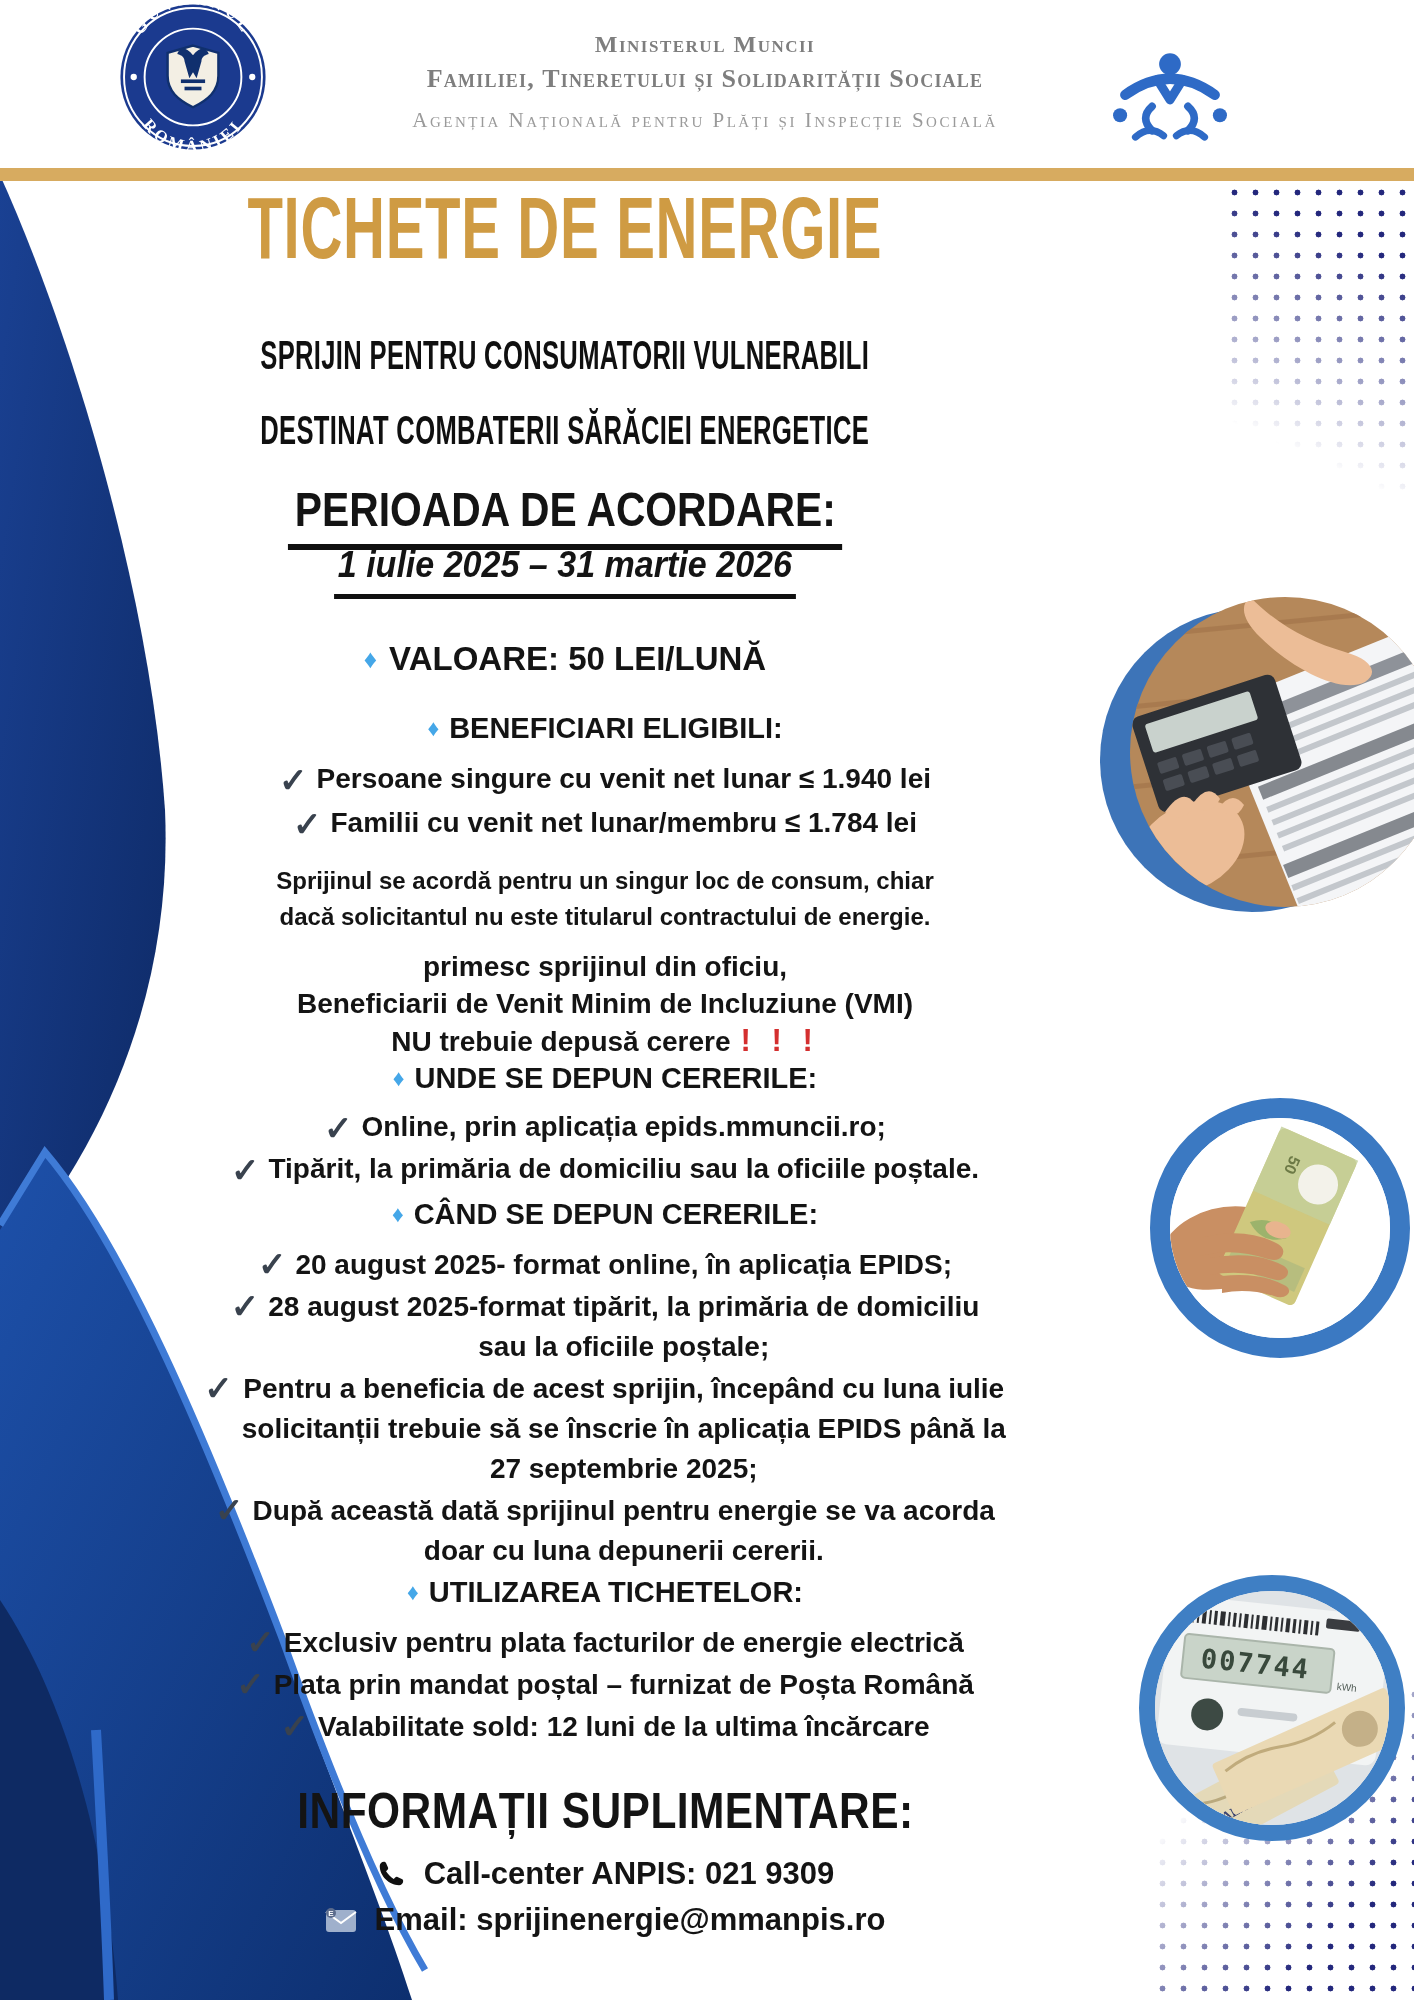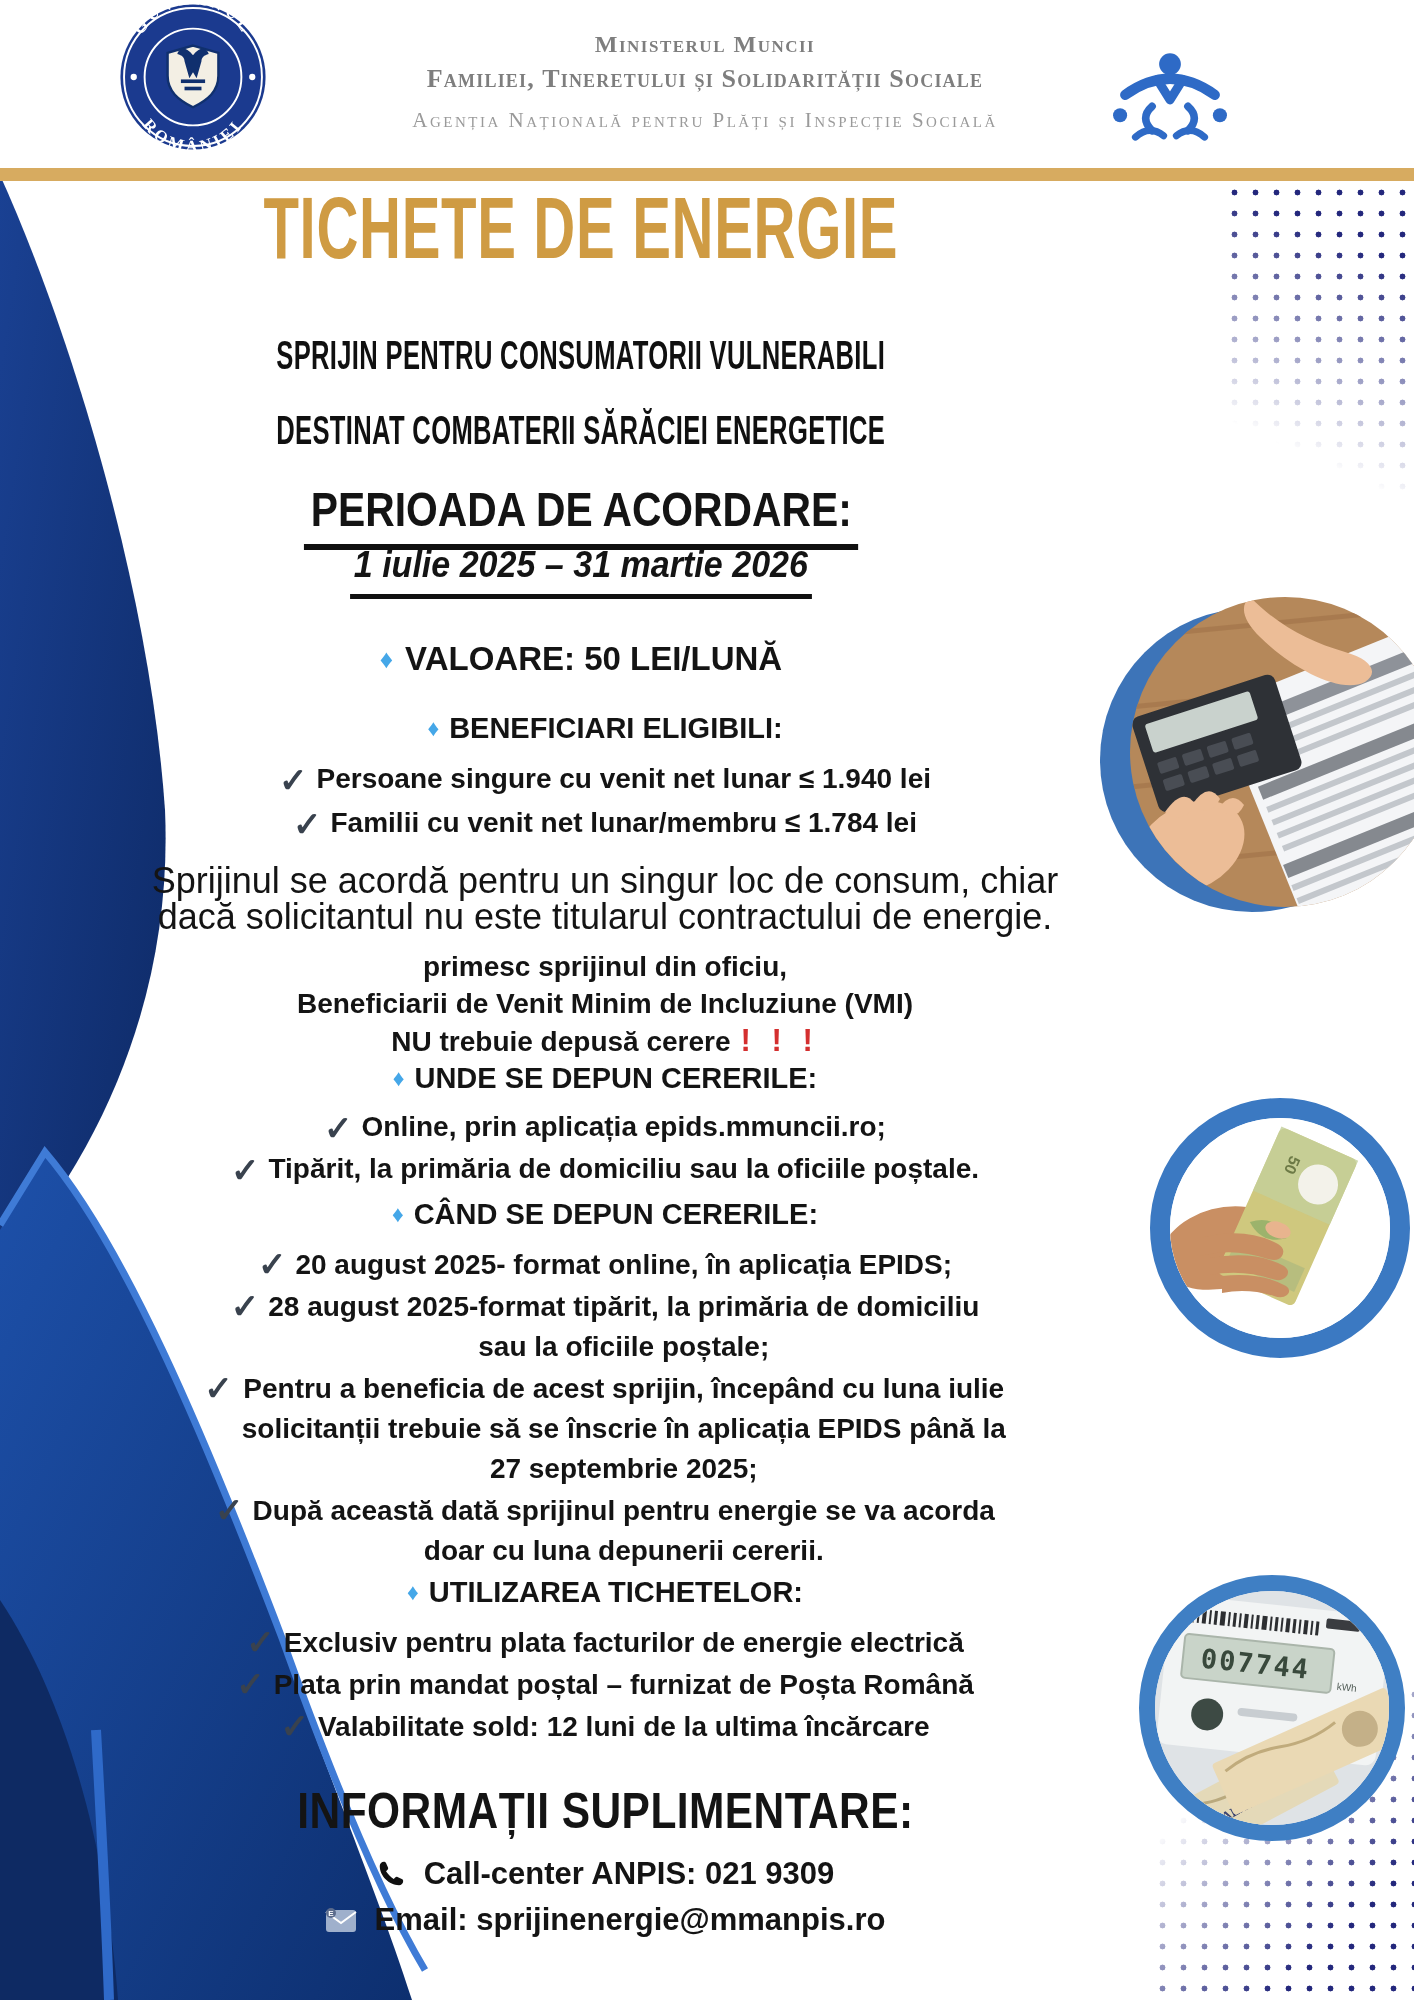--- a/index.html
+++ b/index.html
@@ -29,21 +29,21 @@
            background:#3d74b8;z-index:2;}
   .c1-photo{position:absolute;left:1130px;top:597px;width:310px;height:310px;border-radius:50%;
             overflow:hidden;z-index:3;}
   .c2{position:absolute;left:1150px;top:1098px;width:220px;height:220px;border-radius:50%;
       border:20px solid #3b79c2;background:#fff;overflow:hidden;z-index:3;}
   .c3{position:absolute;left:1139px;top:1575px;width:234px;height:234px;border-radius:50%;
       border:16px solid #3f7fc4;background:#eef1f3;overflow:hidden;z-index:3;}
   .pic{width:100%;height:100%;display:block;}
   
   .blk{position:absolute;z-index:5;text-align:center;}
-  .topblk{left:16px;width:1130px;}
+  .topblk{left:0;width:1130px;}
   .bodyblk{left:60px;width:1090px;}
   .cond{display:inline-block;transform-origin:50% 50%;}
   .title{top:184px;}
   .title .cond{font-size:88px;font-weight:700;line-height:1;color:#cf9b43;transform:scaleX(.66);letter-spacing:1px;}
   .subs{top:322px;}
   .subs div{line-height:66px;}
   .subs .cond{font-size:40px;font-weight:700;color:#101010;transform:scaleX(.64);letter-spacing:.5px;}
   .p-head{top:482px;}
   .p-head .cond{font-size:48px;font-weight:700;transform:scaleX(.85);
                 border-bottom:6px solid #101010;padding:0 8px 7px;}
@@ -57,21 +57,21 @@
   .shead{display:flex;justify-content:center;align-items:center;gap:10px;
          font-size:29px;font-weight:700;}
   .shead .dia{font-size:23px;}
   .crow{display:flex;justify-content:center;align-items:flex-start;
         font-size:28px;font-weight:700;}
   .check{font-size:34px;font-weight:700;color:#39424e;margin-right:9px;line-height:1;position:relative;top:2px;}
   .ctext{white-space:pre-line;}
   .sec-benef{top:712px;}
   .sec-benef .shead{margin-bottom:16px;}
   .sec-benef .crow{line-height:36px;margin-bottom:8px;}
-  .note{margin-top:22px;font-size:36px;font-weight:400;line-height:36px;white-space:pre-line;}
+  .note{margin-top:22px;font-size:24px;font-weight:700;line-height:36px;white-space:pre-line;}
   .sec-vmi{top:948px;font-size:28px;font-weight:700;line-height:37px;}
   .red{color:#d42f2f;font-size:31px;letter-spacing:6px;margin-left:10px;}
   .sec-unde{top:1062px;}
   .sec-unde .shead{margin-bottom:14px;}
   .sec-unde .crow{line-height:36px;margin-bottom:6px;}
   .sec-cand{top:1198px;}
   .sec-cand .shead{margin-bottom:14px;}
   .sec-cand .crow{line-height:40px;margin-bottom:2px;}
   .sec-util{top:1576px;}
   .sec-util .shead{margin-bottom:14px;}

